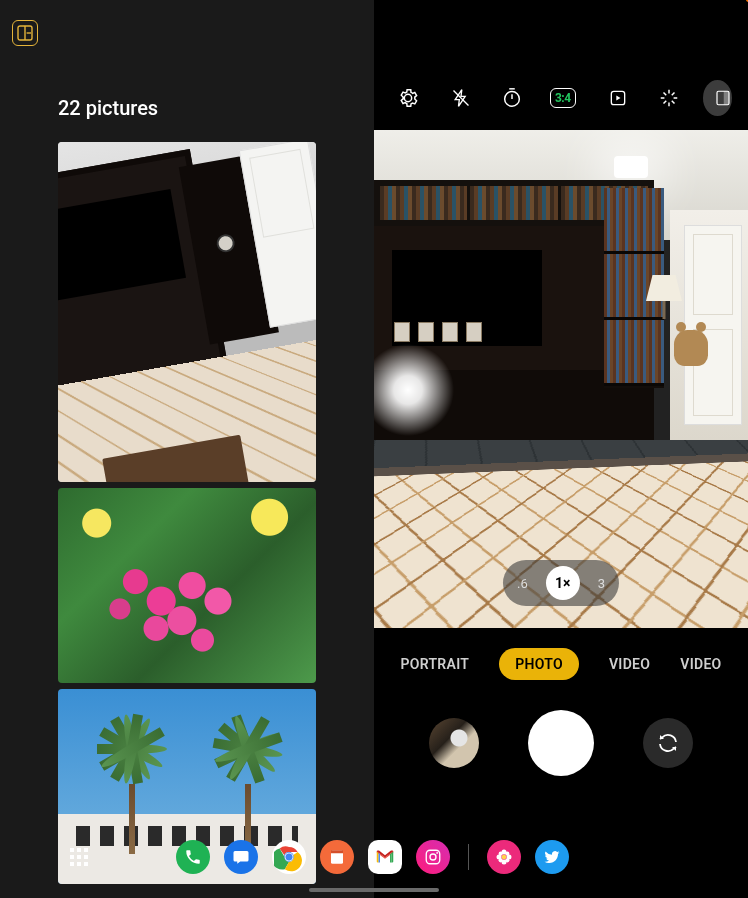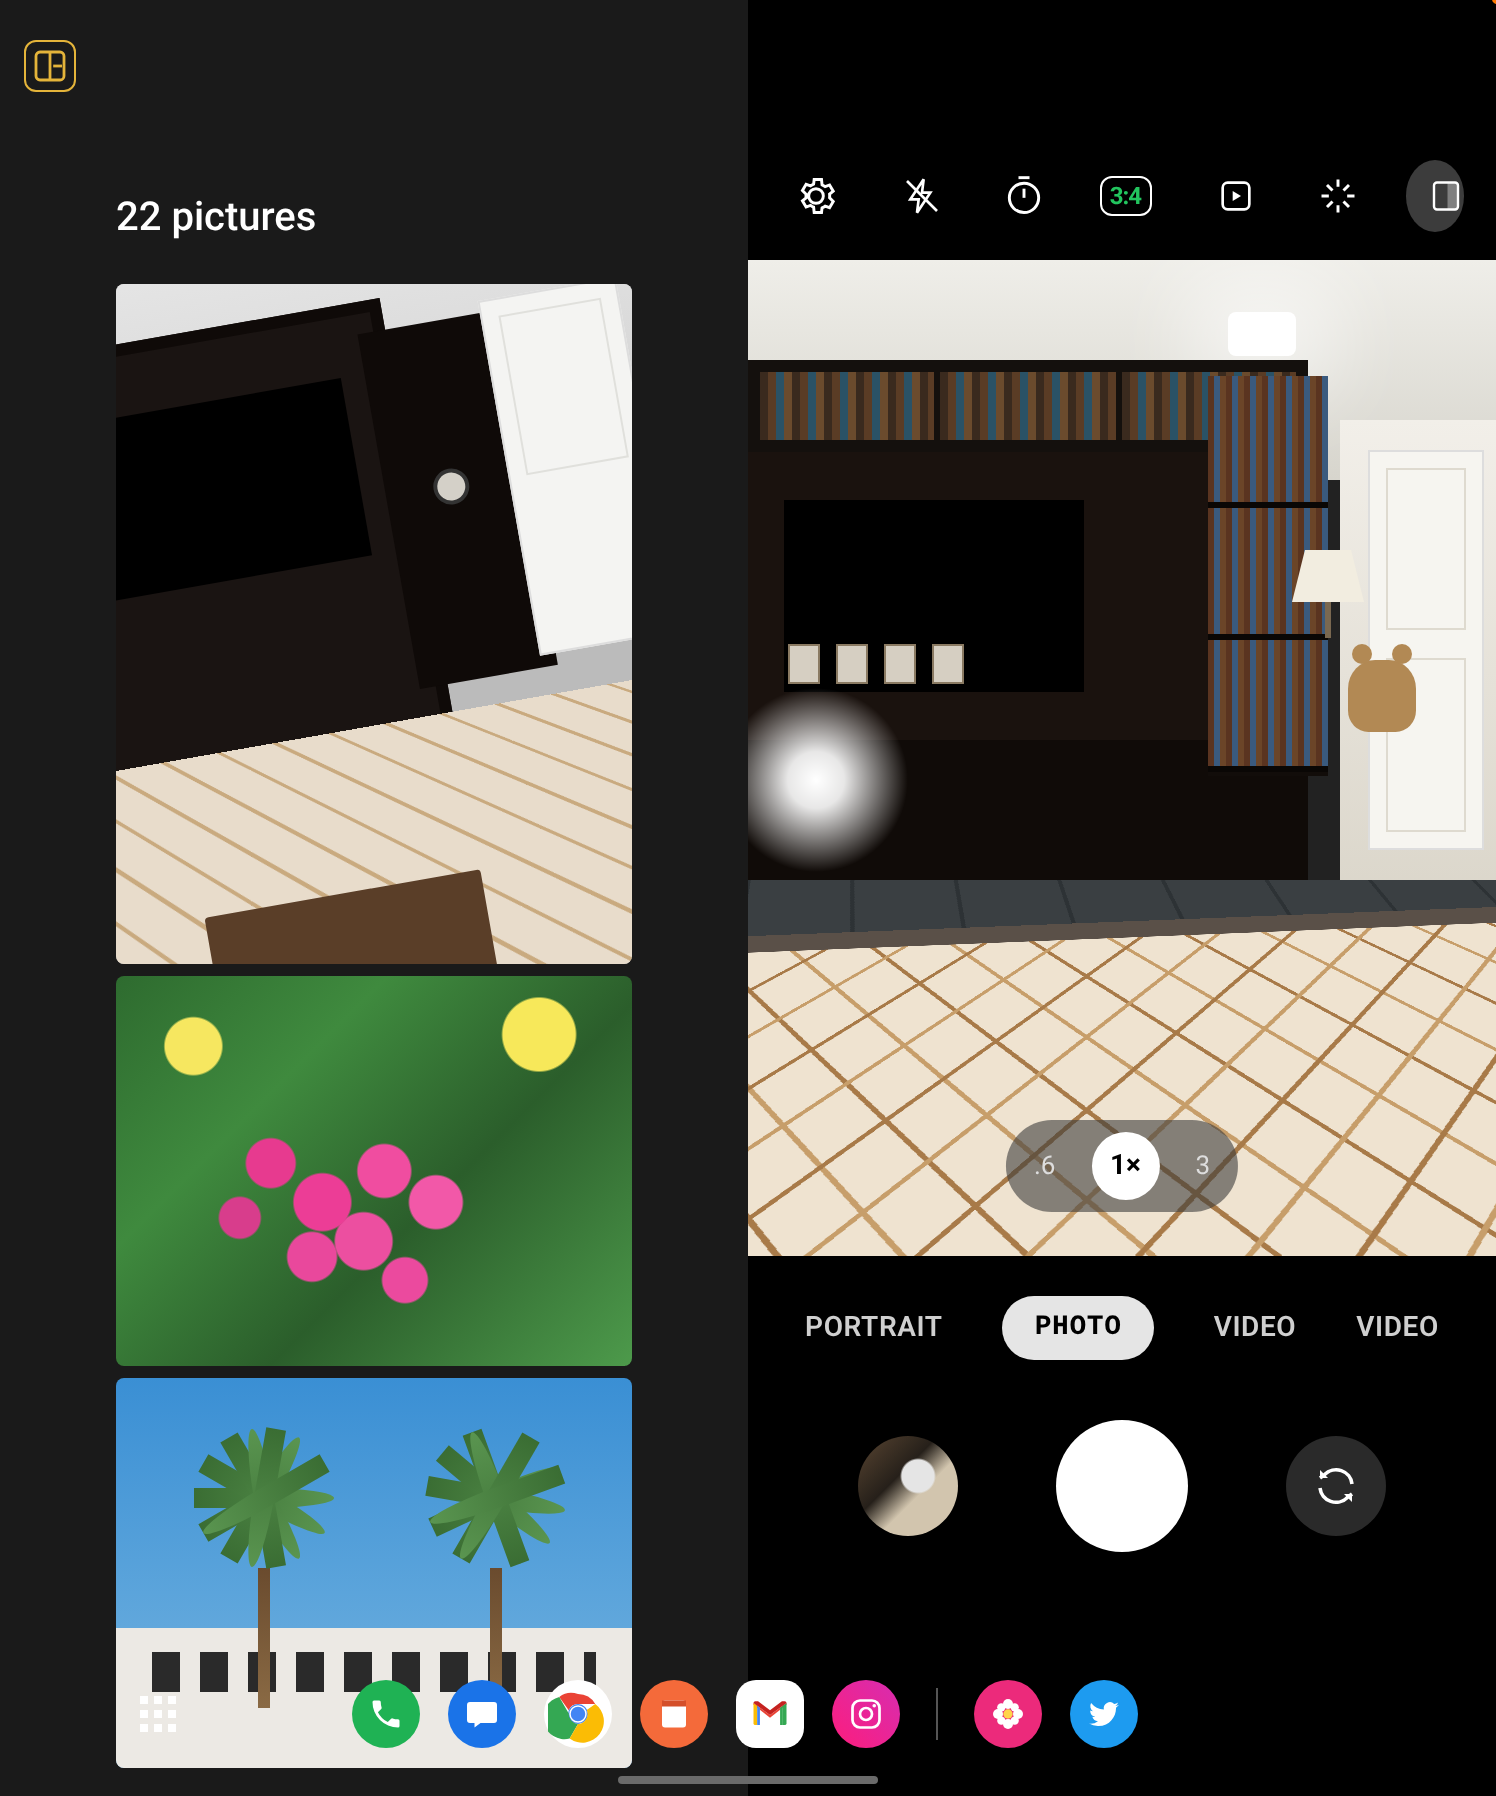--- a/index.html
+++ b/index.html
@@ -218,25 +218,24 @@
       align-items: center;
       justify-content: center;
       gap: 30px;
       padding: 20px 0 16px;
       font-size: 14px;
       font-weight: 600;
       letter-spacing: .3px;
     }
     .mode { color: #cfcfcf; text-align: right; }
     .mode.active {
-      background: #e5e5e5;
+      background: #eab308;
       color: #000;
       padding: 8px 16px;
       border-radius: 20px;
-      font-family: Liberation Mono, monospace;
     }
     
     
     .shutter-row {
       display: flex;
       align-items: center;
       justify-content: space-around;
       padding: 14px 30px 0;
     }
     .last-thumb {

